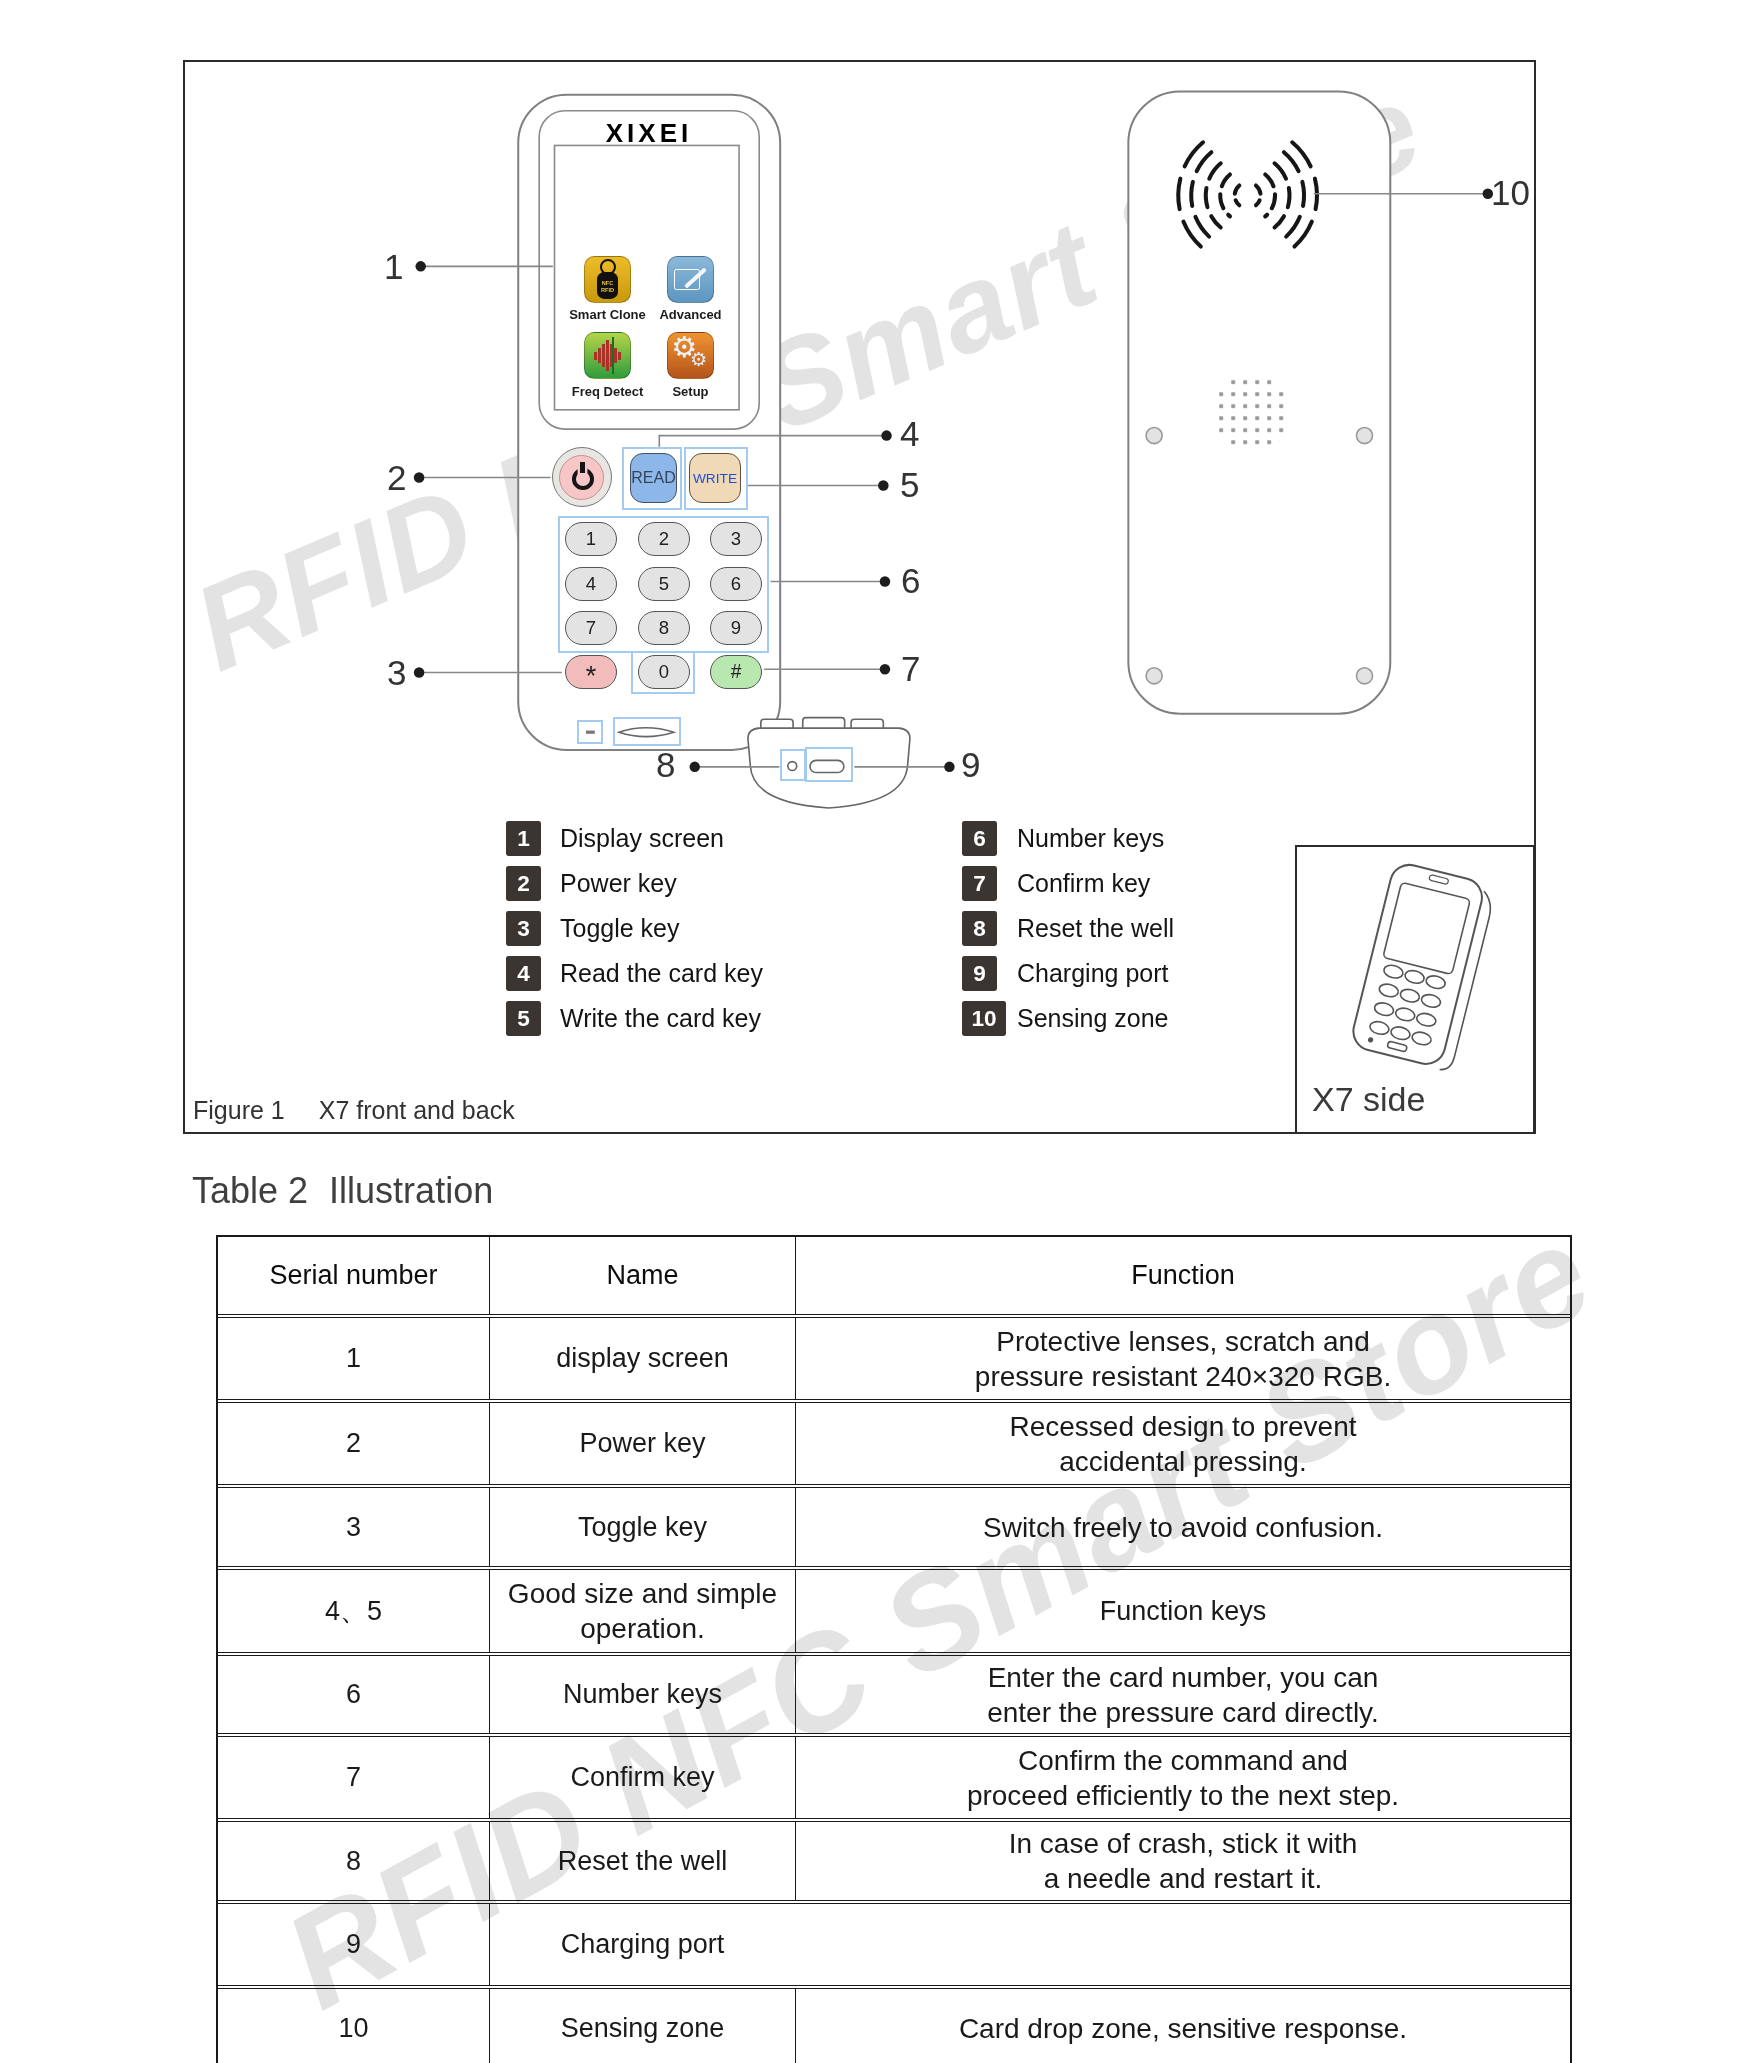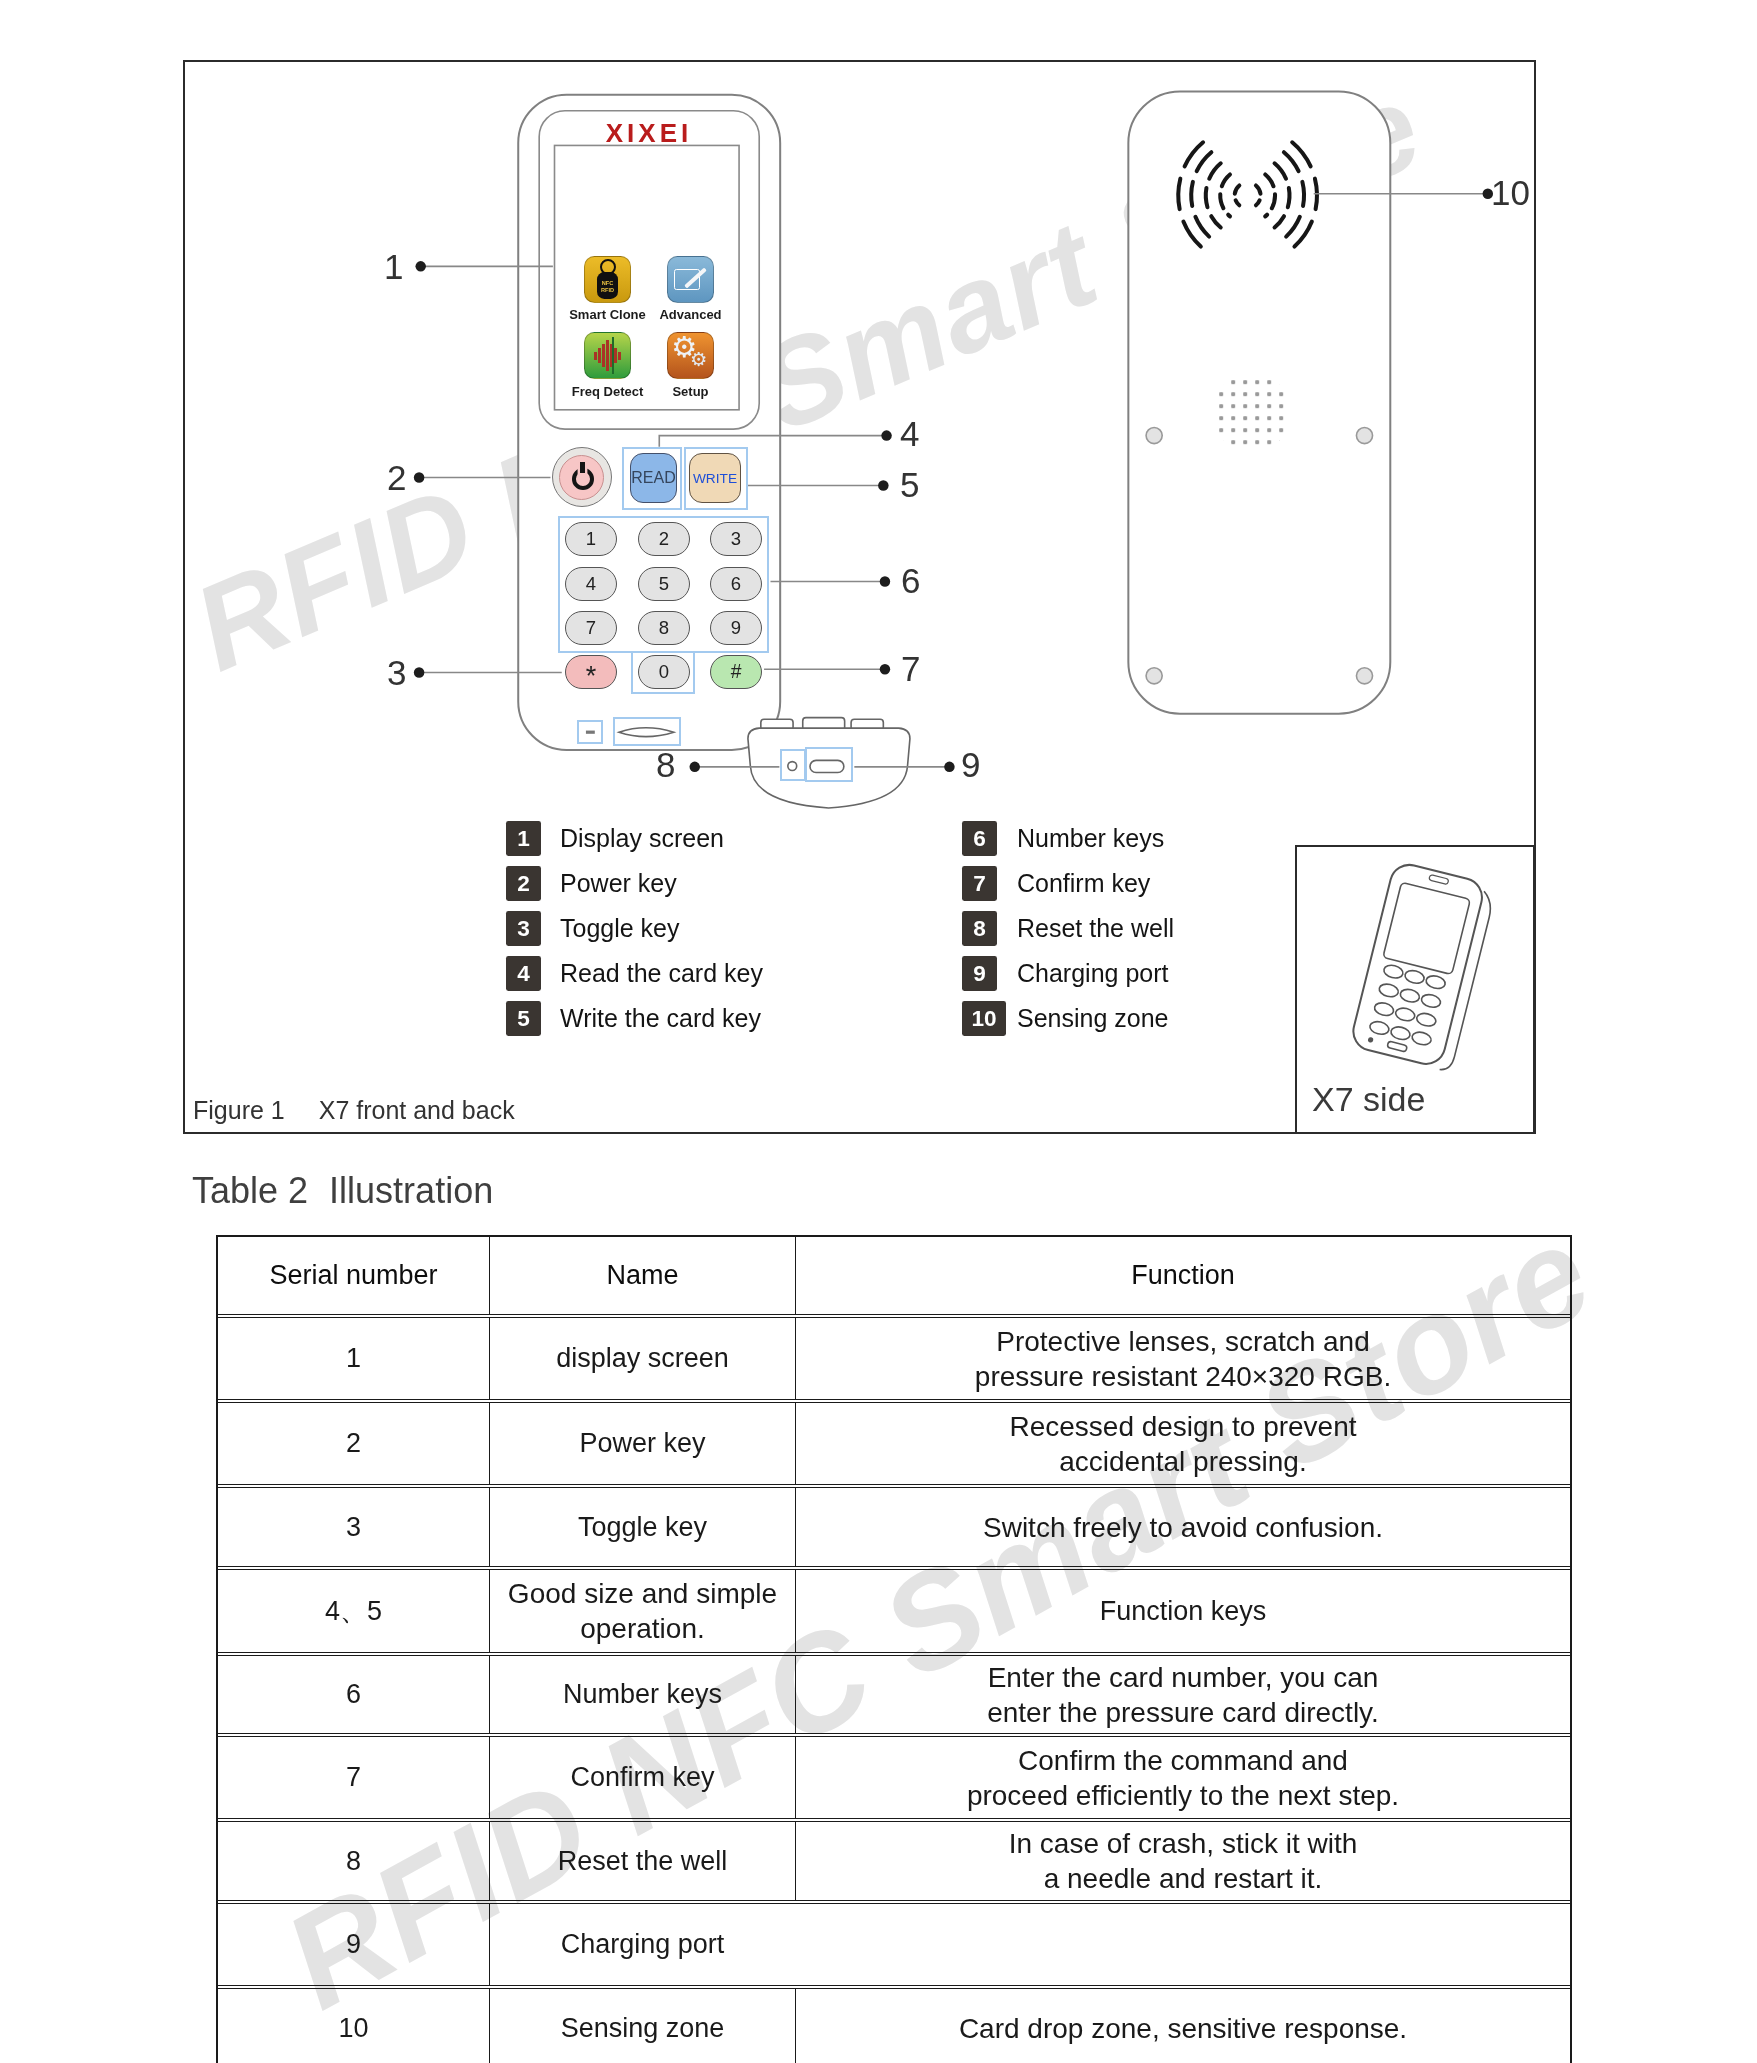--- a/index.html
+++ b/index.html
@@ -11,21 +11,21 @@
       z-index:0;pointer-events:none;letter-spacing:1.6px;}
   .wm1{left:202px;top:564px;font-size:121px;transform:rotate(-23deg);transform-origin:left center;}
   .wm2{left:298px;top:1894px;font-size:135px;transform:rotate(-29deg);transform-origin:left center;}
   
   .figure-box{left:183px;top:60px;width:1349px;height:1070px;border:2.4px solid #2b2b2b;z-index:1;}
   .sideview-box{left:1295px;top:845px;width:236px;height:285px;border:2.4px solid #2b2b2b;z-index:2;}
   svg.lineart{position:absolute;left:0;top:0;z-index:1;}
   .z2{z-index:2;}
   
   .brand{left:539px;top:118px;width:220px;text-align:center;font-size:26px;letter-spacing:4px;
-         color:#b91c1c;font-weight:bold;}
+         color:#000000;font-weight:bold;}
   .tile{width:47px;height:47px;border-radius:10.5px;border:1.6px solid rgba(0,0,0,0.25);box-sizing:border-box;overflow:hidden;position:absolute;}
   .tile-clone{background:linear-gradient(180deg,#ecbc28,#c9990e);}
   .tile-adv{background:linear-gradient(180deg,#8ab9d9,#5e96c0);}
   .tile-freq{background:linear-gradient(180deg,#b5d44a,#2f9c3c);}
   .tile-setup{background:linear-gradient(180deg,#ef9330,#b4541c);}
   .app-label{width:105px;text-align:center;font-size:13px;font-weight:bold;color:#1c1c1c;position:absolute;}
   
   .fob-ring{position:absolute;left:15.3px;top:2.4px;width:12px;height:12px;border:2.4px solid #101010;border-radius:50%;}
   .fob-body{position:absolute;left:12px;top:15.3px;width:21px;height:27px;background:#101010;border-radius:7.3px;
             color:#e8c040;font-size:5.6px;line-height:6.4px;text-align:center;padding-top:8px;box-sizing:border-box;font-weight:bold;}

